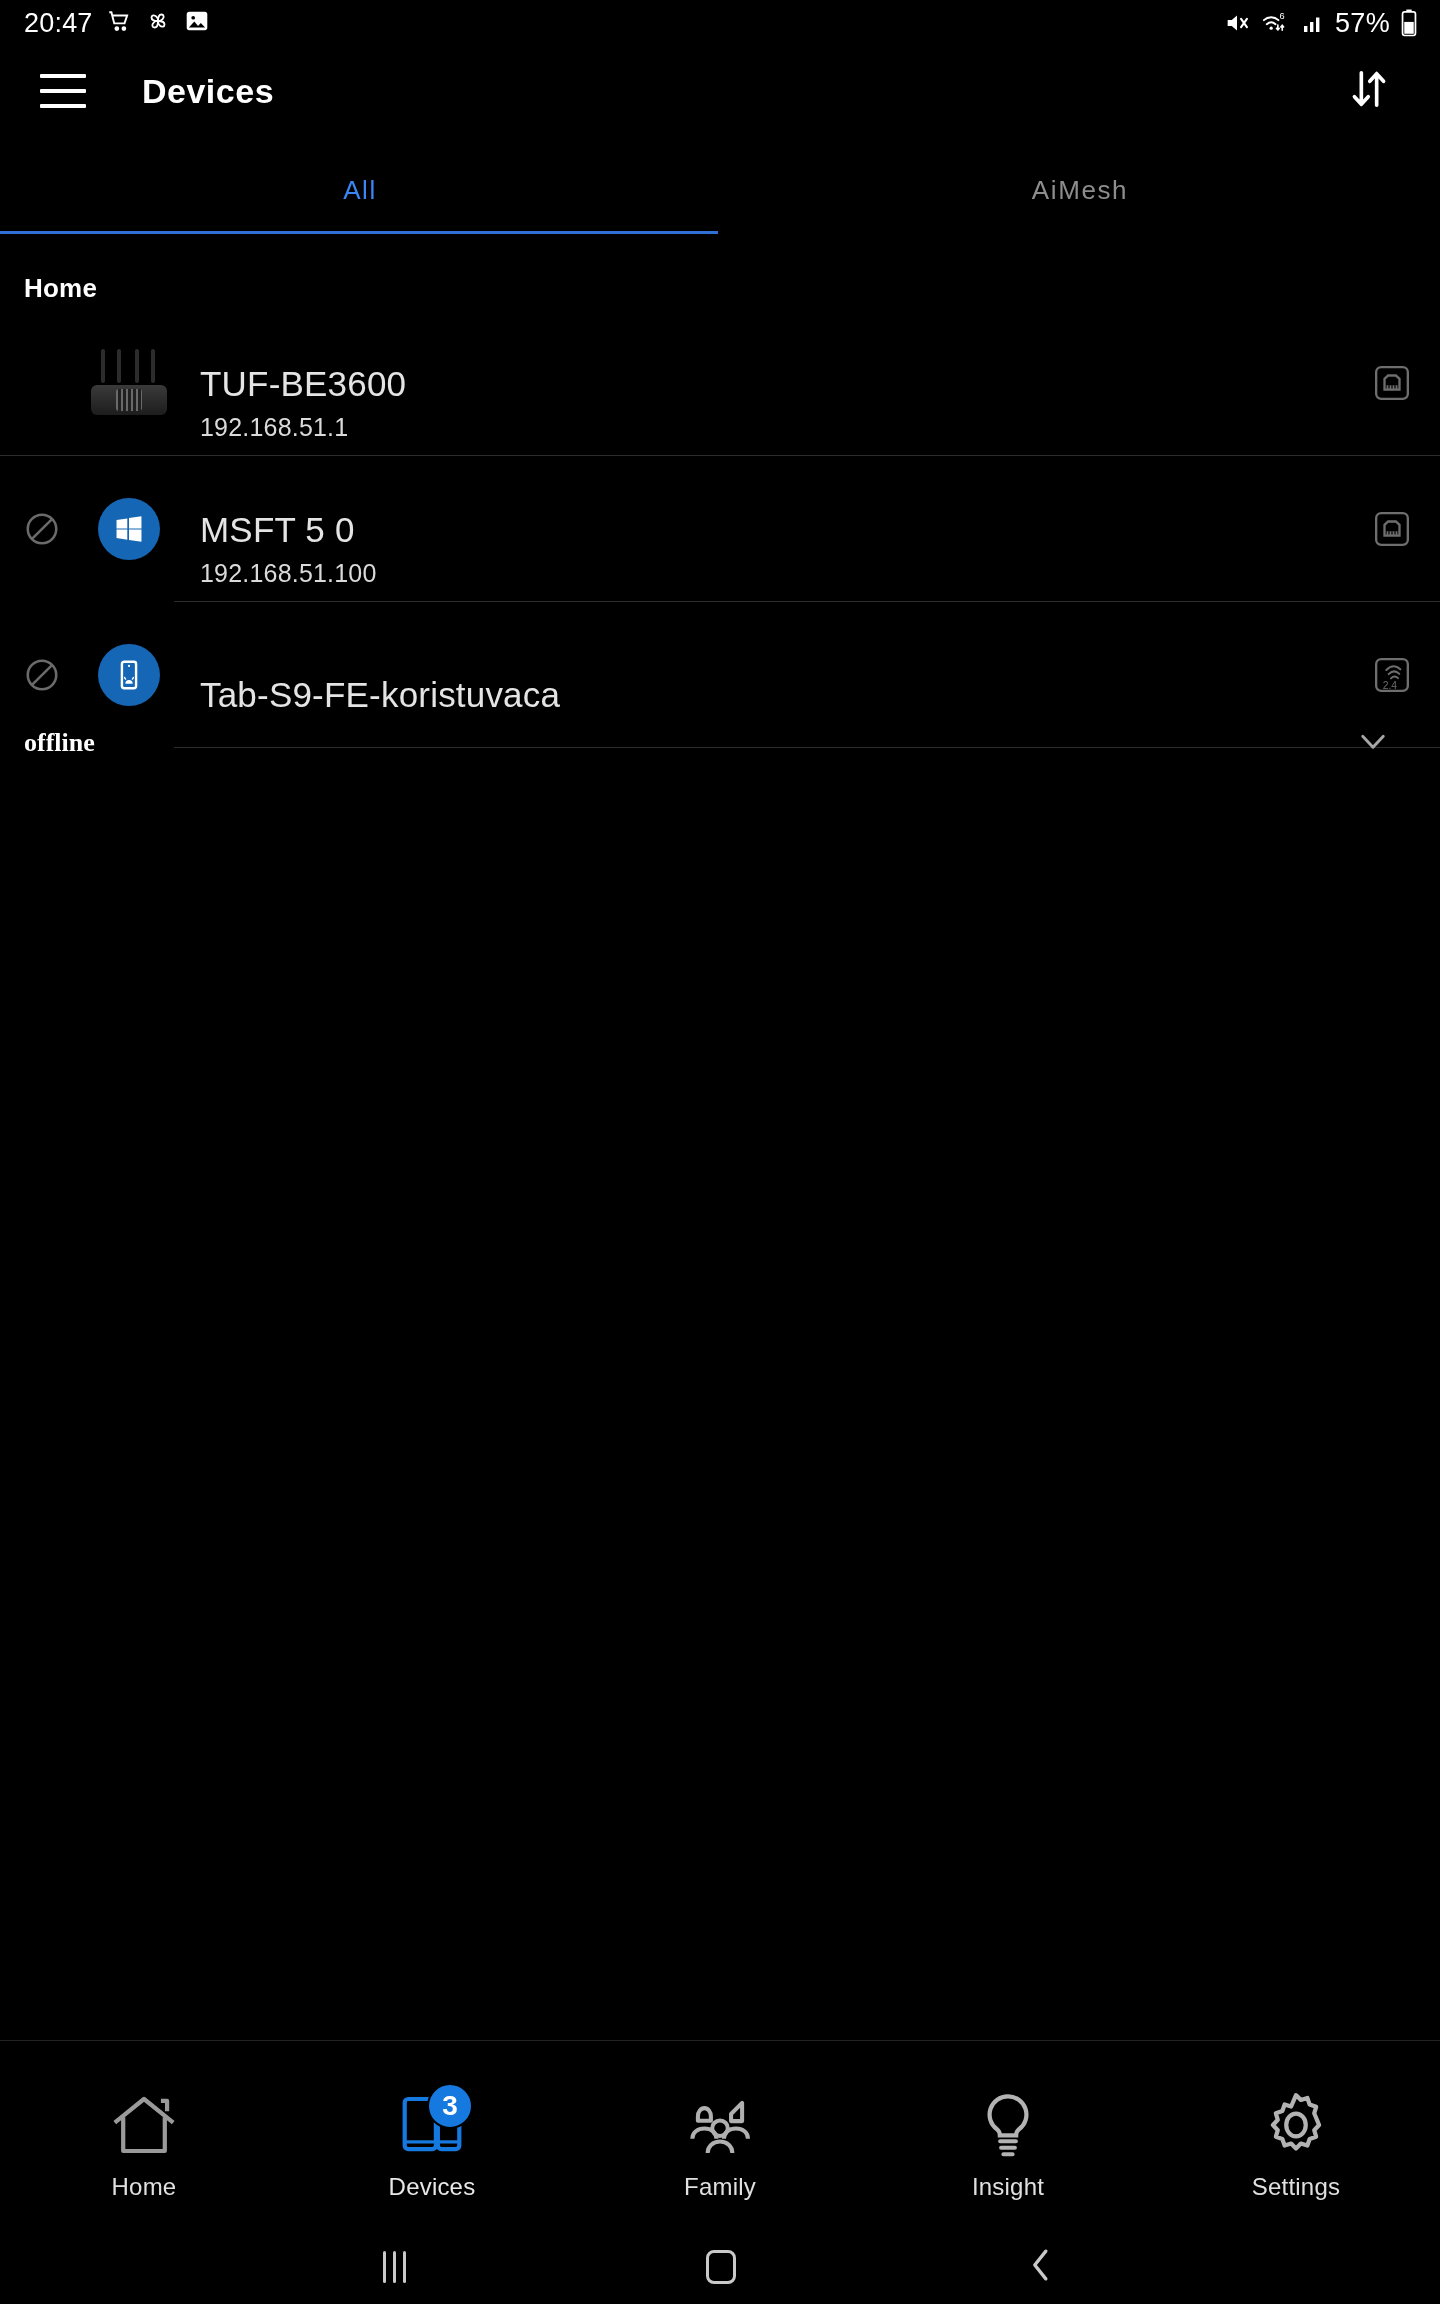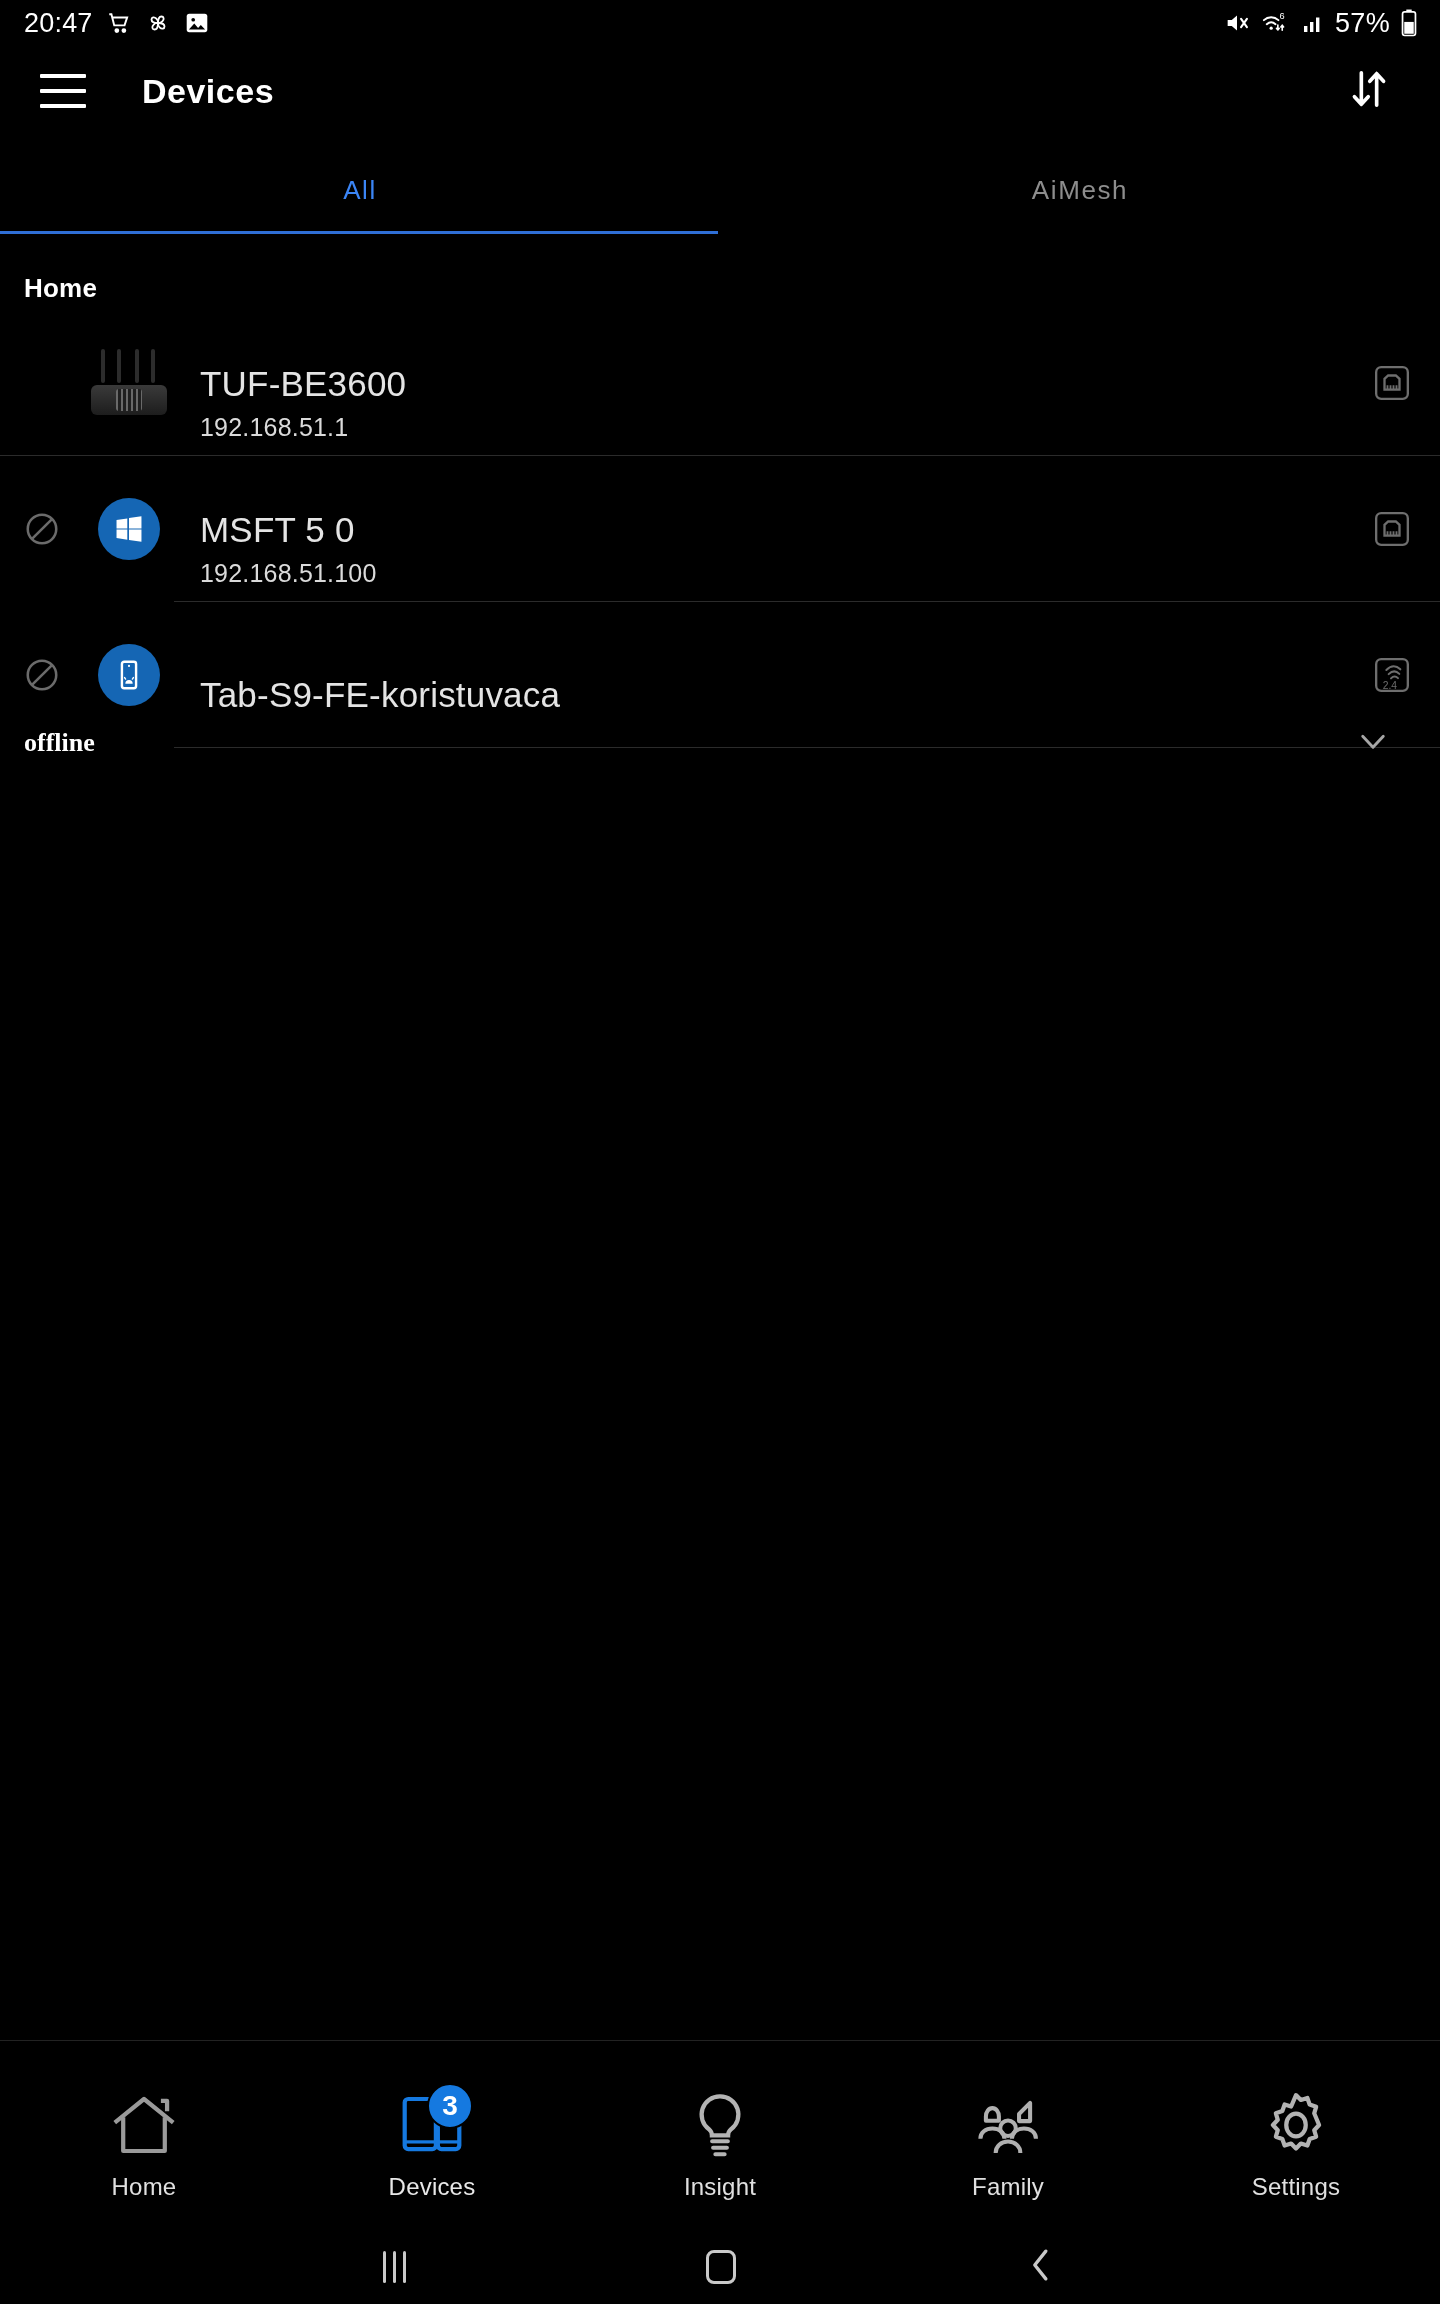--- a/index.html
+++ b/index.html
@@ -11,21 +11,21 @@
     overflow:hidden;
   }
   .screen { position:relative; width:1440px; height:2304px; background:#000; }
 
   
   .statusbar {
     position:absolute; top:0; left:0; width:1440px; height:46px;
     display:flex; align-items:center; justify-content:space-between;
     padding:0 22px 0 24px;
   }
-  .sb-left { display:flex; align-items:center; gap:13px; }
+  .sb-left { display:flex; align-items:flex-start; gap:13px; }
   .sb-right { display:flex; align-items:center; gap:10px; }
   .sb-time { font-size:27px; letter-spacing:0.2px; color:#fff; }
   .sb-icon { display:flex; align-items:center; justify-content:center; }
   .sb-pct { font-size:27px; color:#fff; letter-spacing:0.3px; }
 
   
   .appbar {
     position:absolute; top:46px; left:0; width:1440px; height:90px;
     display:flex; align-items:center;
   }
@@ -353,44 +353,44 @@
           <rect x="13.8" y="8.2" width="6.6" height="11.2" rx="1.1"></rect>
           <path d="M13.8 17.2h6.6" stroke-width="1"></path>
         </svg>
         <span class="badge">3</span>
       </div>
       <div class="nav-label">Devices</div>
     </div>
 
     <div class="nav-item">
       <div class="nav-icon">
-        <svg width="78" height="78" viewBox="0 0 24 24" fill="none" stroke="#b3b3b3" stroke-width="1.3" stroke-linecap="round">
-          <path d="M12 3.2a5.6 5.6 0 0 0-3.4 10.1c.6.5.9 1.2.9 1.9h5c0-.7.3-1.4.9-1.9A5.6 5.6 0 0 0 12 3.2z"></path>
-          <path d="M9.6 17h4.8M9.9 19h4.2M10.6 21h2.8"></path>
-        </svg>
-      </div>
-      <div class="nav-label">Insight</div>
-    </div>
-
-    <div class="nav-item">
-      <div class="nav-icon">
         <svg width="78" height="78" viewBox="0 0 24 24" fill="none" stroke="#b0b0b0" stroke-width="1.25" stroke-linejoin="round">
           <path d="M5.2 9.4c0-1.5.9-2.6 2-2.6s2 1.1 2 2.6v1.3H5.2z"></path>
           <path d="M3.5 16.2c0-1.9 1.6-3.1 3.7-3.1s3.7 1.2 3.7 3.1"></path>
           <path d="M18.8 5.2v5.6h-3.4V8.6z"></path>
           <path d="M13.2 16.2c0-1.9 1.6-3.1 3.7-3.1s3.7 1.2 3.7 3.1"></path>
           <circle cx="12" cy="13" r="2.4"></circle>
           <path d="M8.2 20.6c0-2.1 1.7-3.5 3.8-3.5s3.8 1.4 3.8 3.5"></path>
         </svg>
       </div>
       <div class="nav-label">Family</div>
     </div>
 
     <div class="nav-item">
       <div class="nav-icon">
+        <svg width="78" height="78" viewBox="0 0 24 24" fill="none" stroke="#b3b3b3" stroke-width="1.3" stroke-linecap="round">
+          <path d="M12 3.2a5.6 5.6 0 0 0-3.4 10.1c.6.5.9 1.2.9 1.9h5c0-.7.3-1.4.9-1.9A5.6 5.6 0 0 0 12 3.2z"></path>
+          <path d="M9.6 17h4.8M9.9 19h4.2M10.6 21h2.8"></path>
+        </svg>
+      </div>
+      <div class="nav-label">Insight</div>
+    </div>
+
+    <div class="nav-item">
+      <div class="nav-icon">
         <svg width="78" height="78" viewBox="0 0 24 24" fill="none" stroke="#b3b3b3" stroke-width="1.3" stroke-linejoin="round">
           <path d="M12 2.8l1.5 1.5 2-.6.7 2 2 .7-.6 2L19.1 12l-1.5 1.6.6 2-2 .7-.7 2-2-.6L12 19.2l-1.5-1.5-2 .6-.7-2-2-.7.6-2L4.9 12l1.5-1.6-.6-2 2-.7.7-2 2 .6z"></path>
           <ellipse cx="12" cy="12" rx="3" ry="3.5"></ellipse>
         </svg>
       </div>
       <div class="nav-label">Settings</div>
     </div>
 
   </div>
 

